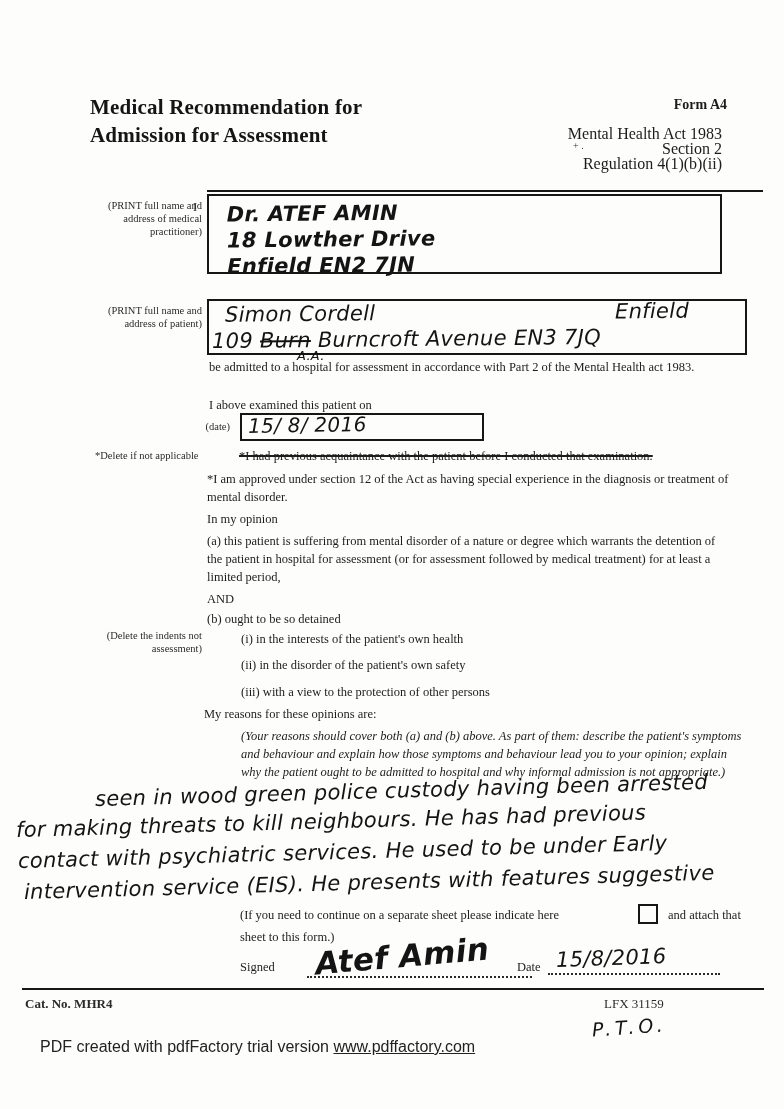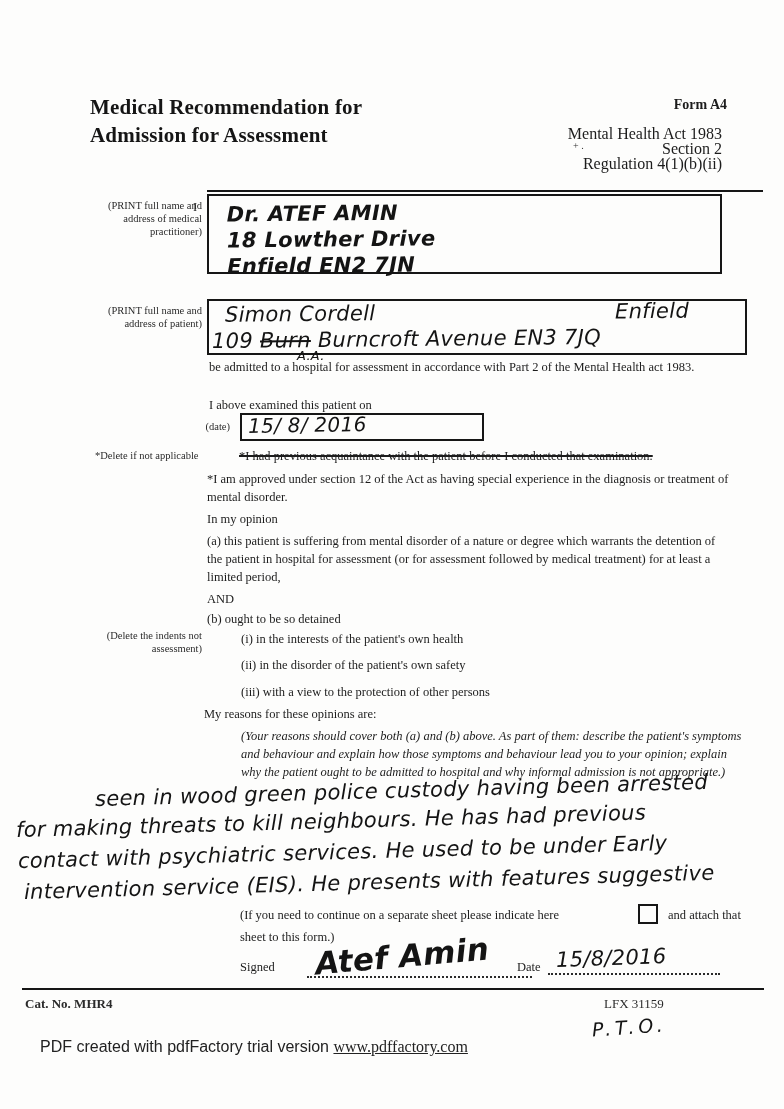--- a/index.html
+++ b/index.html
@@ -21,21 +21,21 @@
   .hw-box { font-size:21px; line-height:26px; transform:rotate(-.6deg); }
   .hw-reason { font-size:21px; transform:rotate(-1.6deg); transform-origin:left center; }
   .struck { text-decoration:line-through; text-decoration-thickness:2px; }
   .strike-line { text-decoration:line-through; text-decoration-thickness:1.5px; }
   .ital { font-style:italic; }
   .rule { background:#161616; }
   .dotted-line { border-bottom:2px dotted #2a2a2a; }
   .checkbox { width:20px; height:20px; border:2px solid #161616; background:#fdfdfc; }
   .footer-small { font-family:"Liberation Serif", serif; font-size:13px; line-height:12px; color:#2b2b2b; }
   .pdf-line { font-family:"Liberation Sans", sans-serif; font-size:16px; color:#222; }
-  .pdf-link { text-decoration:underline;font-family:Liberation Serif, serif; }
+  .pdf-link { text-decoration:underline; }
   .artifact { position:absolute; color:#333; font-size:10px; }
 </style>
 </head>
 <body>
 
 <div class="page">
 
   <div class="abs hdr-title" style="left:90px; top:93px;">
     <div>Medical Recommendation for</div>
     <div>Admission for Assessment</div>

